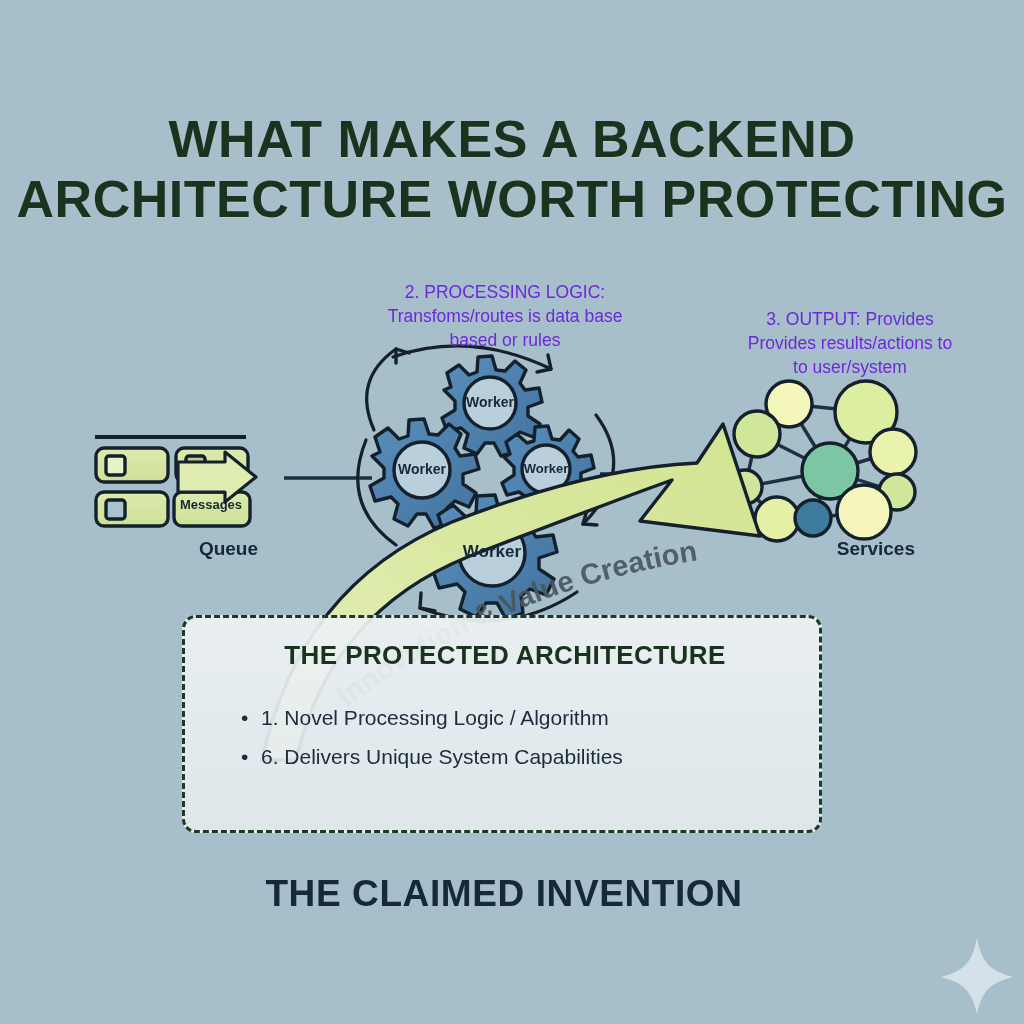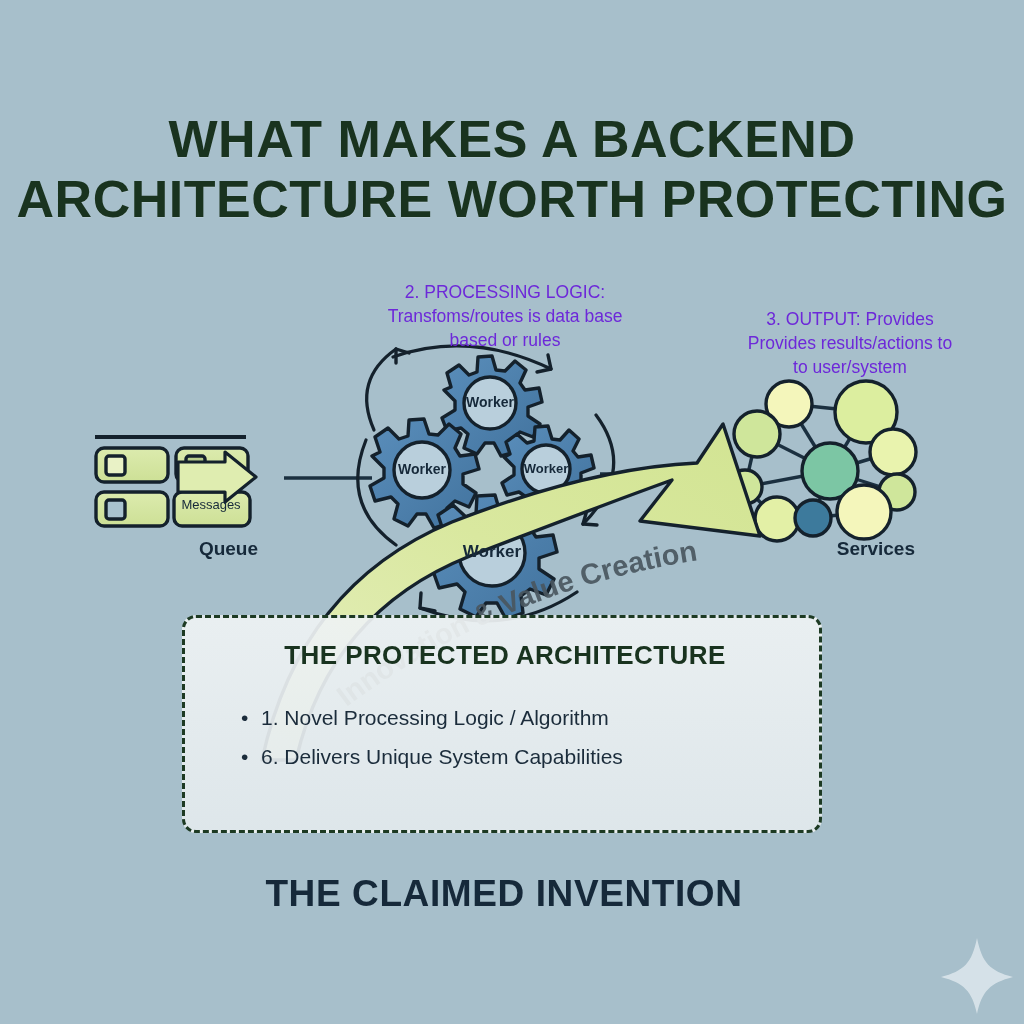--- a/index.html
+++ b/index.html
@@ -124,21 +124,21 @@
     color: #1b2c3b;
   }
   #queue-msg-label {
     position: absolute;
     left: 175px;
     top: 497px;
     width: 72px;
     text-align: center;
     color: #16293a;
     font-size: 13px;
-    font-weight: normal;
+    font-weight: bold;
   }
   #curve-text {
     position: absolute;
     left: 0; top: 0;
     width: 1024px; height: 1024px;
     pointer-events: none;
   }
 </style>
 </head>
 <body>

